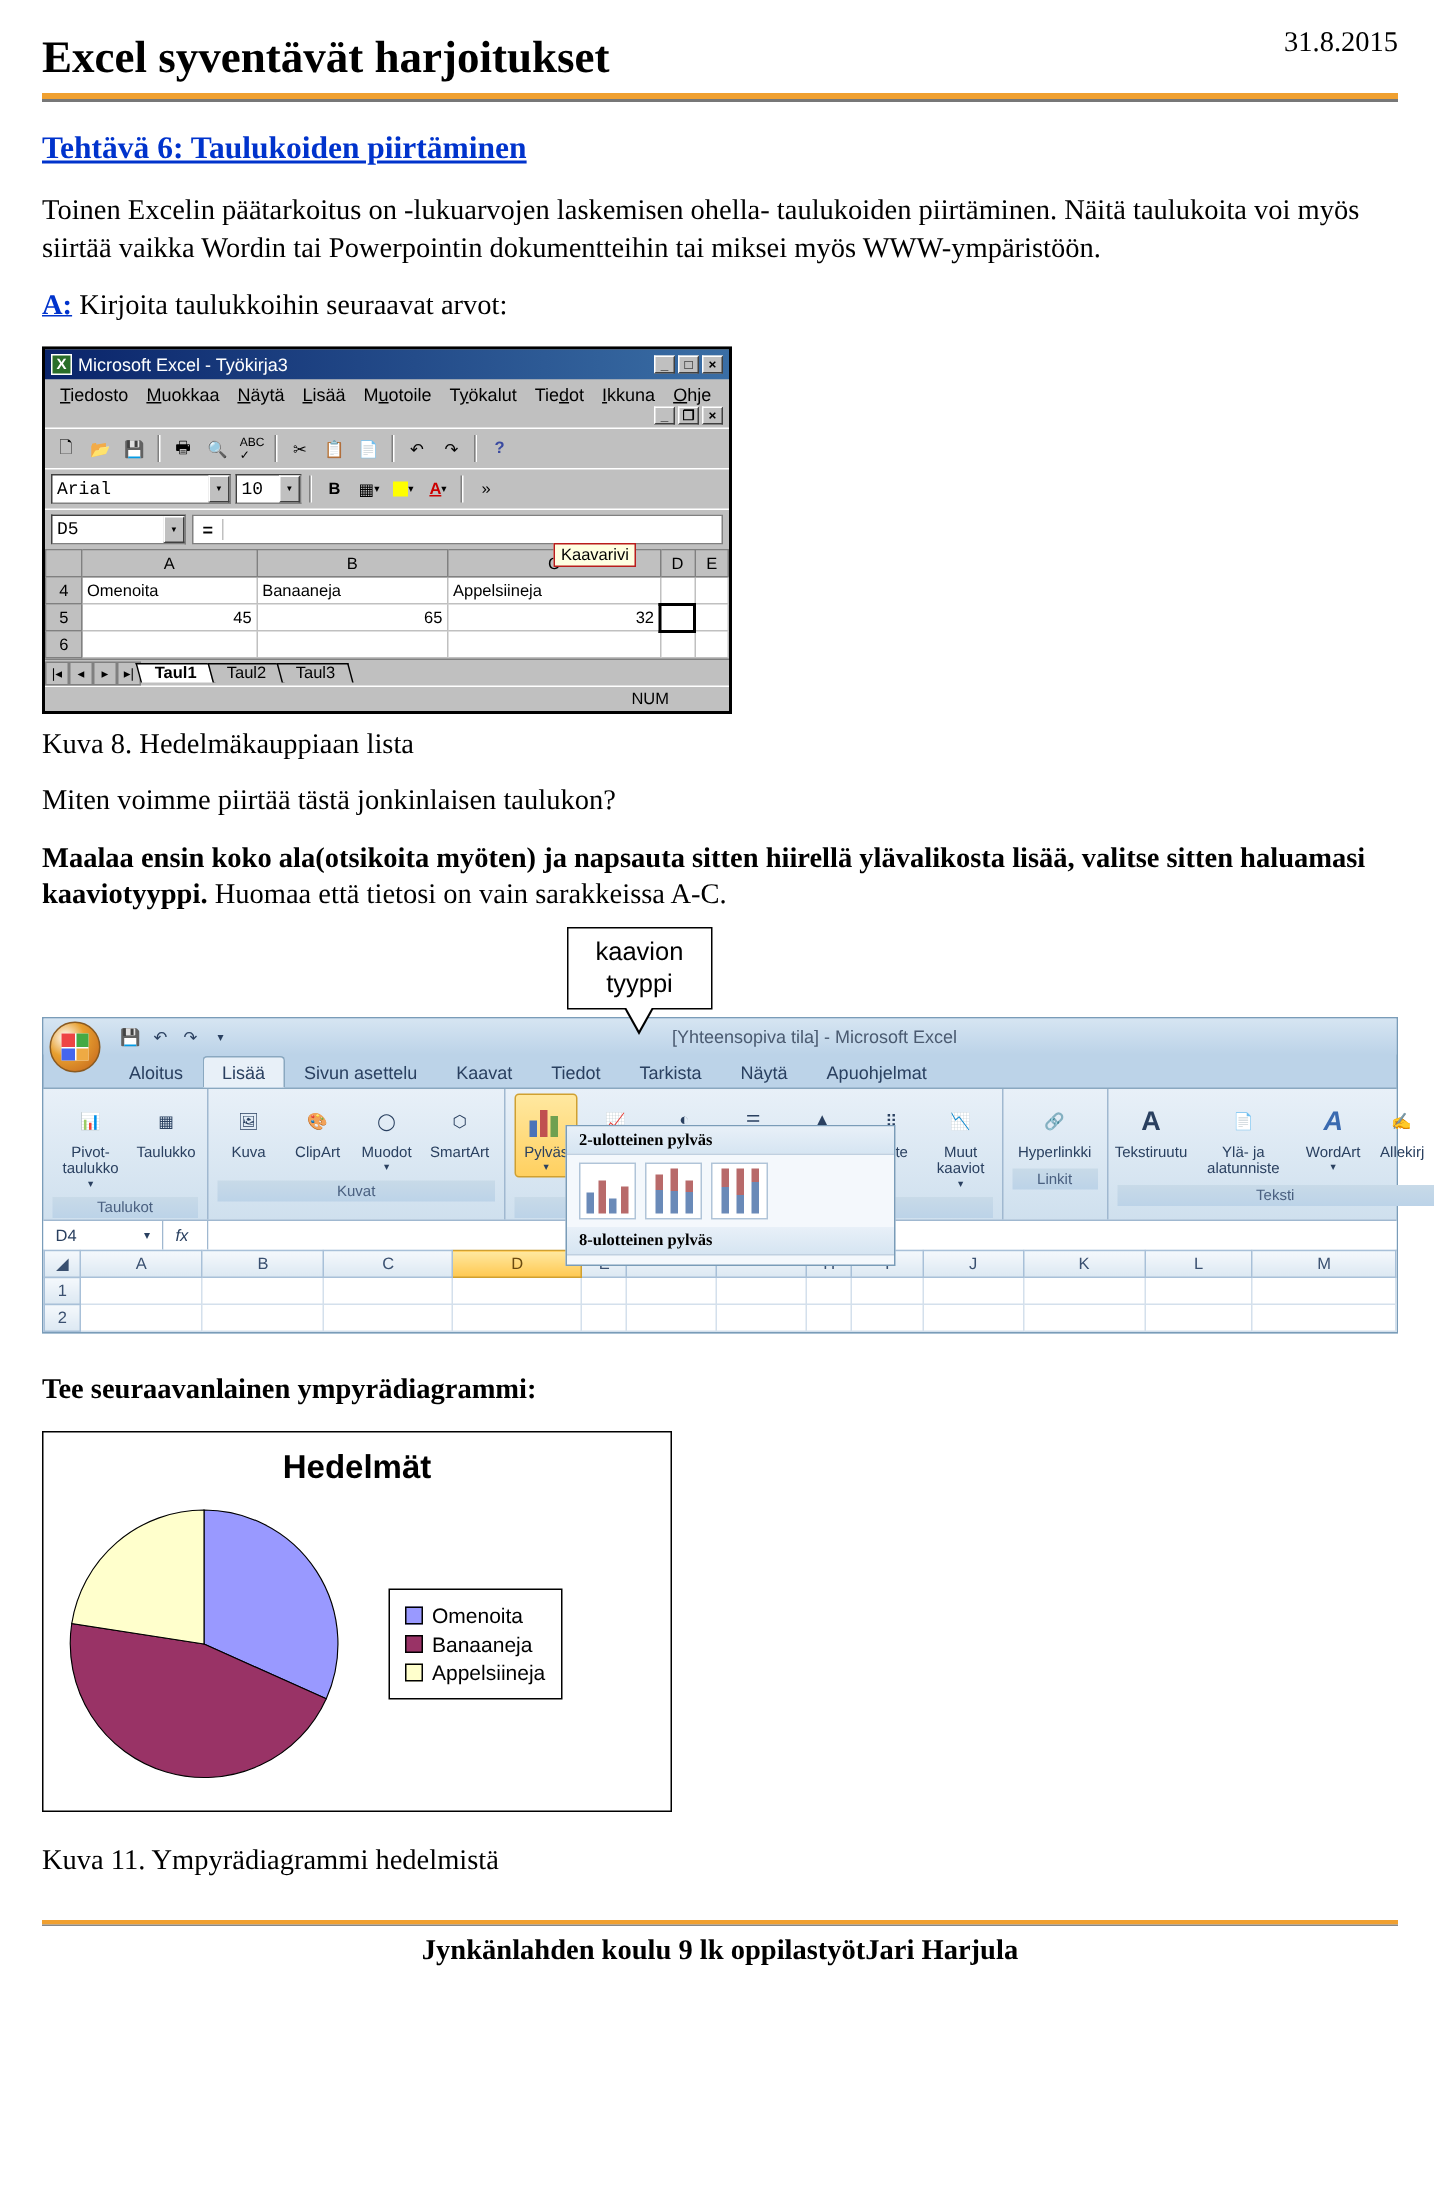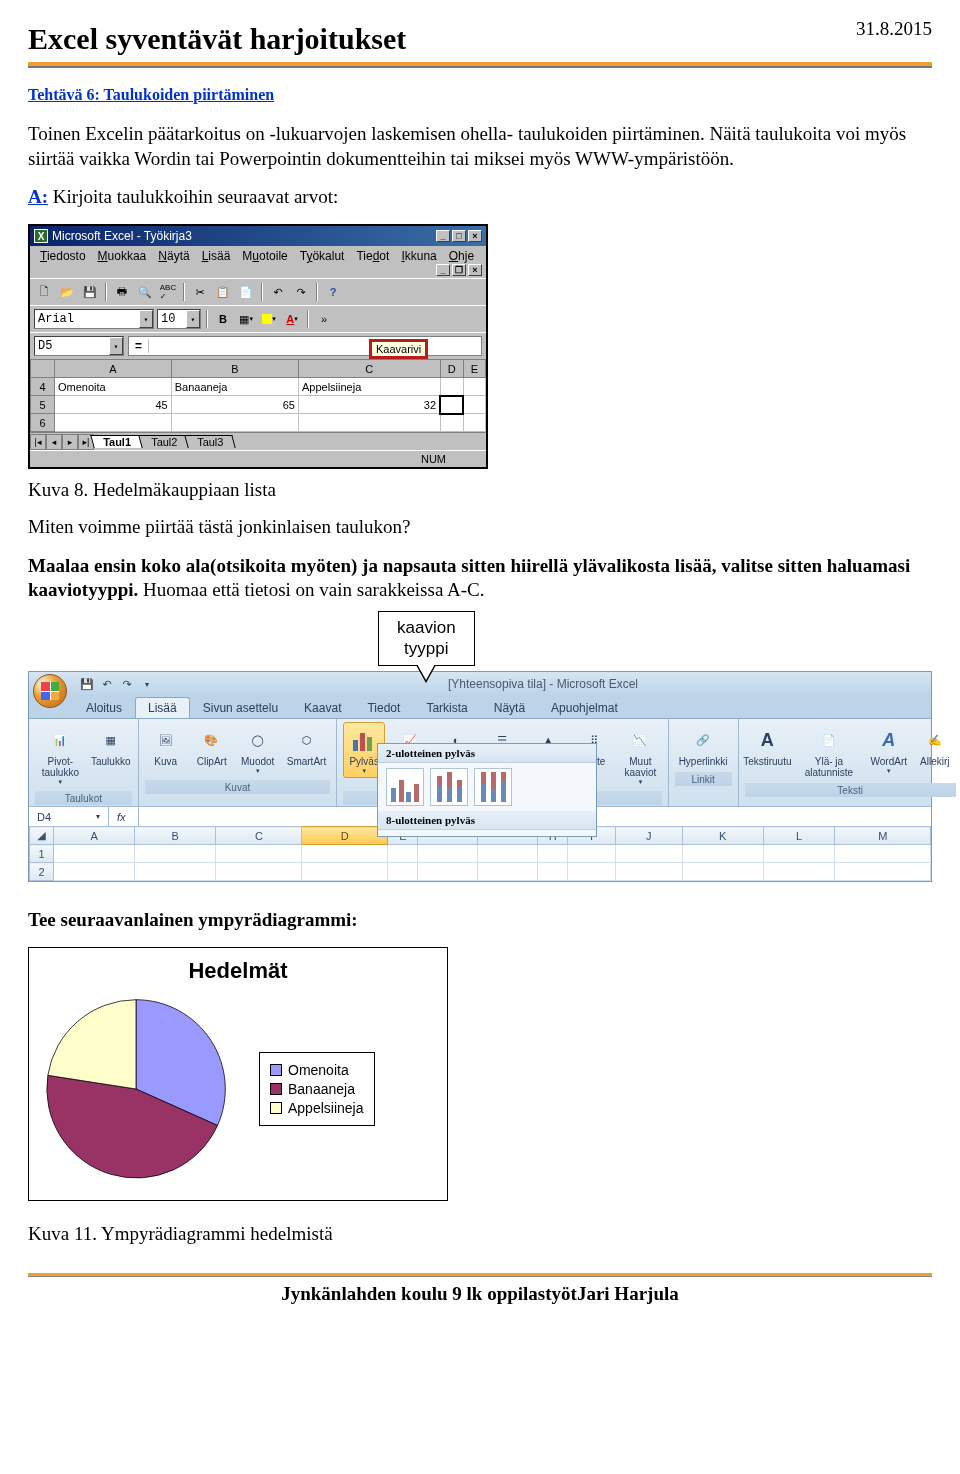--- a/index.html
+++ b/index.html
@@ -3,21 +3,21 @@
 <meta charset="utf-8">
 <style>
   * { box-sizing: border-box; }
   body { margin:0; font-family: "Times New Roman", serif; background:#fff; color:#000; }
   .page { width:960px; margin:0 auto; padding:18px 28px 24px 28px; }
   .header { display:flex; justify-content:space-between; align-items:flex-end; }
   .header h1 { font-size:30px; margin:0; font-weight:bold; }
   .date { font-size:19px; margin-bottom:16px; }
   .hr-top { height:4px; background:#f0a030; margin-top:6px; }
   .hr-top-line { height:2px; background:#777; margin-bottom:18px; }
-  .task-title { color:#0033cc; font-size:16px; font-weight:bold; text-decoration:underline; margin:10px 0 18px 0; }
+  .task-title { color:#0033cc; font-size:21px; font-weight:bold; text-decoration:underline; margin:10px 0 18px 0; }
   p { font-size:19px; line-height:1.3; margin:0 0 14px 0; }
   .section-a .a-label { color:#0033cc; font-weight:bold; text-decoration:underline; }
   .caption { font-size:19px; margin:10px 0 14px 0; }
   .bold { font-weight:bold; }
   .callout { position:absolute; top:-60px; left:350px; background:#fff; border:1px solid #000; padding:6px 18px; font-family:Arial,sans-serif; font-size:17px; text-align:center; line-height:1.2; z-index:5; }
   .callout::after { content:""; position:absolute; bottom:-18px; left:50%; transform:translateX(-50%); border-left:10px solid transparent; border-right:10px solid transparent; border-top:18px solid #000; }
   .callout::before { content:""; position:absolute; bottom:-15px; left:50%; transform:translateX(-50%); border-left:9px solid transparent; border-right:9px solid transparent; border-top:16px solid #fff; z-index:1; }
 
   
   .excel97 { width:460px; border:2px solid #000; background:#c0c0c0; font-family: Tahoma, Arial, sans-serif; font-size:12px; position:relative; }
@@ -31,21 +31,21 @@
   .menuitem .ul { text-decoration:underline; }
   .toolbar { background:#c0c0c0; padding:3px 4px; display:flex; align-items:center; gap:3px; border-top:1px solid #fff; }
   .tbtn { width:20px; height:20px; background:#c0c0c0; border:1px solid #c0c0c0; display:flex; align-items:center; justify-content:center; font-size:11px; }
   .tsep { width:2px; height:18px; border-left:1px solid #808080; border-right:1px solid #fff; margin:0 2px; }
   .fontbar { display:flex; align-items:center; gap:3px; padding:3px 4px; border-top:1px solid #fff; }
   .combo { background:#fff; border:1px solid #808080; border-top-color:#404040; border-left-color:#404040; height:20px; display:flex; align-items:center; padding:0 3px; position:relative;font-family:Liberation Mono, monospace; }
   .combo .dd { position:absolute; right:0; top:0; width:14px; height:18px; background:#c0c0c0; border:1px solid #fff; border-right-color:#404040; border-bottom-color:#404040; display:flex; align-items:center; justify-content:center; font-size:8px; }
   .namebox { display:flex; align-items:center; gap:4px; padding:3px 4px; border-top:1px solid #fff; }
   .fx-row { display:flex; align-items:center; background:#fff; border:1px solid #808080; flex:1; height:20px; position:relative; }
   .fx-eq { padding:0 6px; border-right:1px solid #c0c0c0; font-weight:bold; }
-  .tooltip { position:absolute; left:240px; top:2px; background:#ffffe1; border:3px solid #b91c1c; padding:1px 4px; font-size:11px; }
+  .tooltip { position:absolute; left:240px; top:18px; background:#ffffe1; border:1px solid #b91c1c; padding:1px 4px; font-size:11px; }
   .sheet { background:#fff; }
   .sheet table { border-collapse:collapse; width:100%; }
   .sheet th { background:#c0c0c0; border:1px solid #808080; font-weight:normal; height:18px; font-size:11px; }
   .sheet td { border:1px solid #c0c0c0; height:18px; padding:0 3px; font-size:11px; }
   .sheet td.num { text-align:right; }
   .sheet-tabs { display:flex; align-items:center; background:#c0c0c0; height:18px; border-top:1px solid #808080; }
   .navbtn { width:16px; height:16px; background:#c0c0c0; border:1px solid #808080; display:flex; align-items:center; justify-content:center; font-size:9px; }
   .stab { padding:0 10px; background:#fff; border:1px solid #000; border-bottom:none; font-size:11px; transform:skewX(15deg); margin-left:-2px; }
   .stab span { display:inline-block; transform:skewX(-15deg); }
   .stab.inactive { background:#c0c0c0; }

